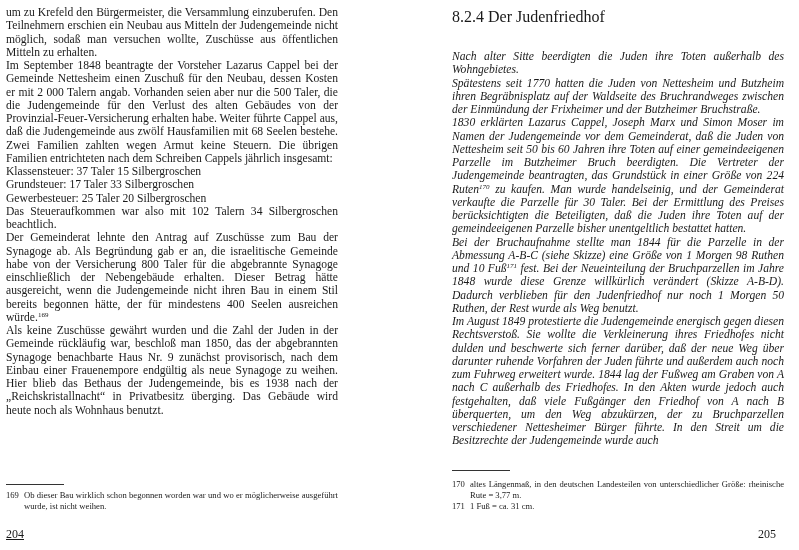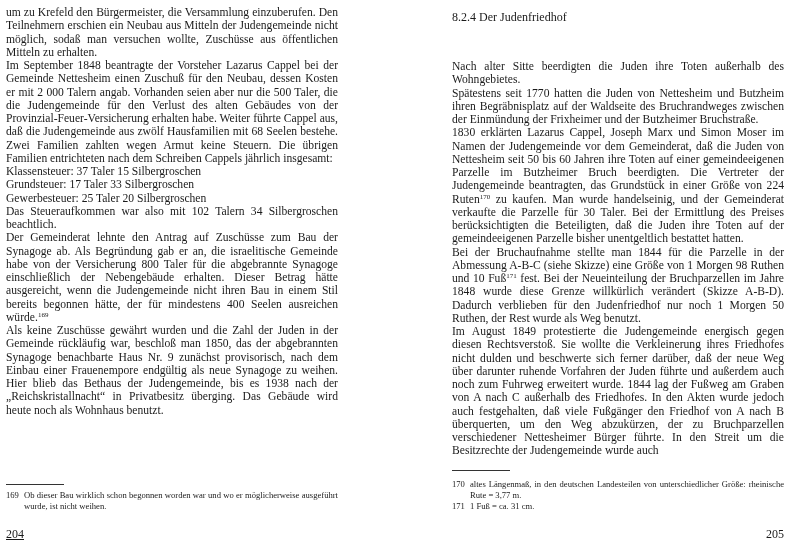--- a/index.html
+++ b/index.html
@@ -4,36 +4,36 @@
 <style>
   html, body { margin: 0; padding: 0; background: #ffffff; }
   body { width: 799px; height: 550px; position: relative; overflow: hidden;
          font-family: "Liberation Serif", "DejaVu Serif", serif; color: #1a1a1a; }
   .page { position: absolute; top: 0; height: 506px; }
   .page.left { left: 6px; width: 332px; }
   .page.right { left: 452px; width: 332px; }
   .body-text { position: absolute; left: 0; width: 332px;
                font-size: 11.6px; line-height: 13.25px; text-align: justify; }
   .page.left .body-text { top: 6px; }
-  .page.right .body-text { top: 60px; }
+  .page.right .body-text { top: 50px; font-style: italic; }
   .body-text p { margin: 0; }
-  .heading { position: absolute; top: 10px; left: 0; font-size: 12px; line-height: 14px; }
+  .heading { position: absolute; top: 10px; left: 0; font-size: 16px; line-height: 14px; }
   sup { font-size: 7px; line-height: 0; vertical-align: 4px; }
   .fn-rule { position: absolute; height: 1px; background: #333; width: 58px; left: 0; }
   .page.left .fn-rule { top: 484px; }
   .page.right .fn-rule { top: 470px; }
   .footnotes { position: absolute; left: 0; width: 332px; font-size: 8.6px; line-height: 10.5px; }
   .page.left .footnotes { top: 490px; }
   .page.right .footnotes { top: 479px; }
   .fn { display: flex; margin-bottom: 1px; text-align: justify; }
   .fn-num { width: 18px; flex: 0 0 18px; }
   .fn-text { flex: 1; }
   .page-number { position: absolute; top: 527px; font-size: 12px; }
   .page.left .page-number { left: 0; text-decoration: underline; }
-  .page.right .page-number { right: 0; text-align: center; }
+  .page.right .page-number { right: 8px; text-align: center; }
 </style>
 </head>
 <body>
 
 <div class="page left">
   <div class="body-text">
     <p>um zu Krefeld den Bürgermeister, die Versammlung einzuberufen. Den Teilnehmern erschien ein Neubau aus Mitteln der Judengemeinde nicht möglich, sodaß man versuchen wollte, Zuschüsse aus öffentlichen Mitteln zu erhalten.</p>
     <p>Im September 1848 beantragte der Vorsteher Lazarus Cappel bei der Gemeinde Nettesheim einen Zuschuß für den Neubau, dessen Kosten er mit 2 000 Talern angab. Vorhanden seien aber nur die 500 Taler, die die Judengemeinde für den Verlust des alten Gebäudes von der Provinzial-Feuer-Versicherung erhalten habe. Weiter führte Cappel aus, daß die Judengemeinde aus zwölf Hausfamilien mit 68 Seelen bestehe. Zwei Familien zahlten wegen Armut keine Steuern. Die übrigen Familien entrichteten nach dem Schreiben Cappels jährlich insgesamt:</p>
     <p>Klassensteuer: 37 Taler 15 Silbergroschen</p>
     <p>Grundsteuer: 17 Taler 33 Silbergroschen</p>

